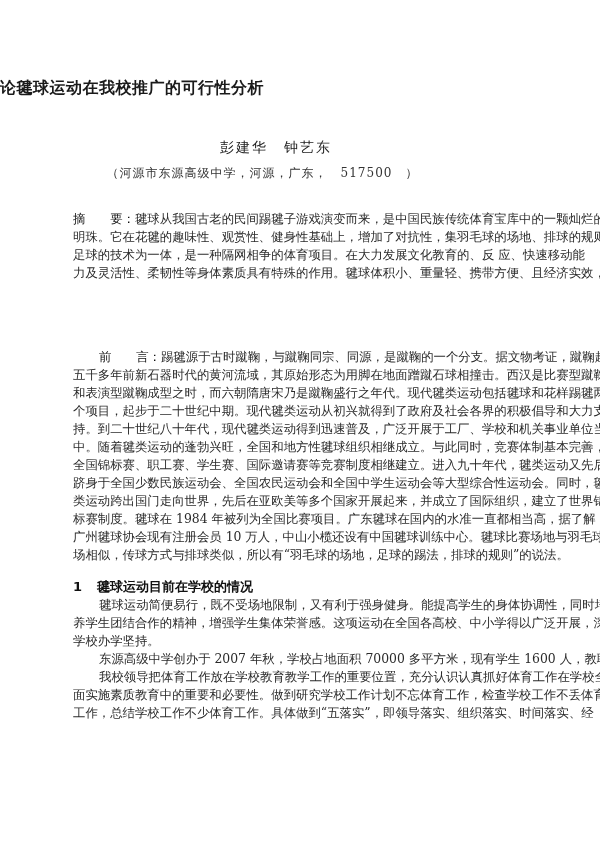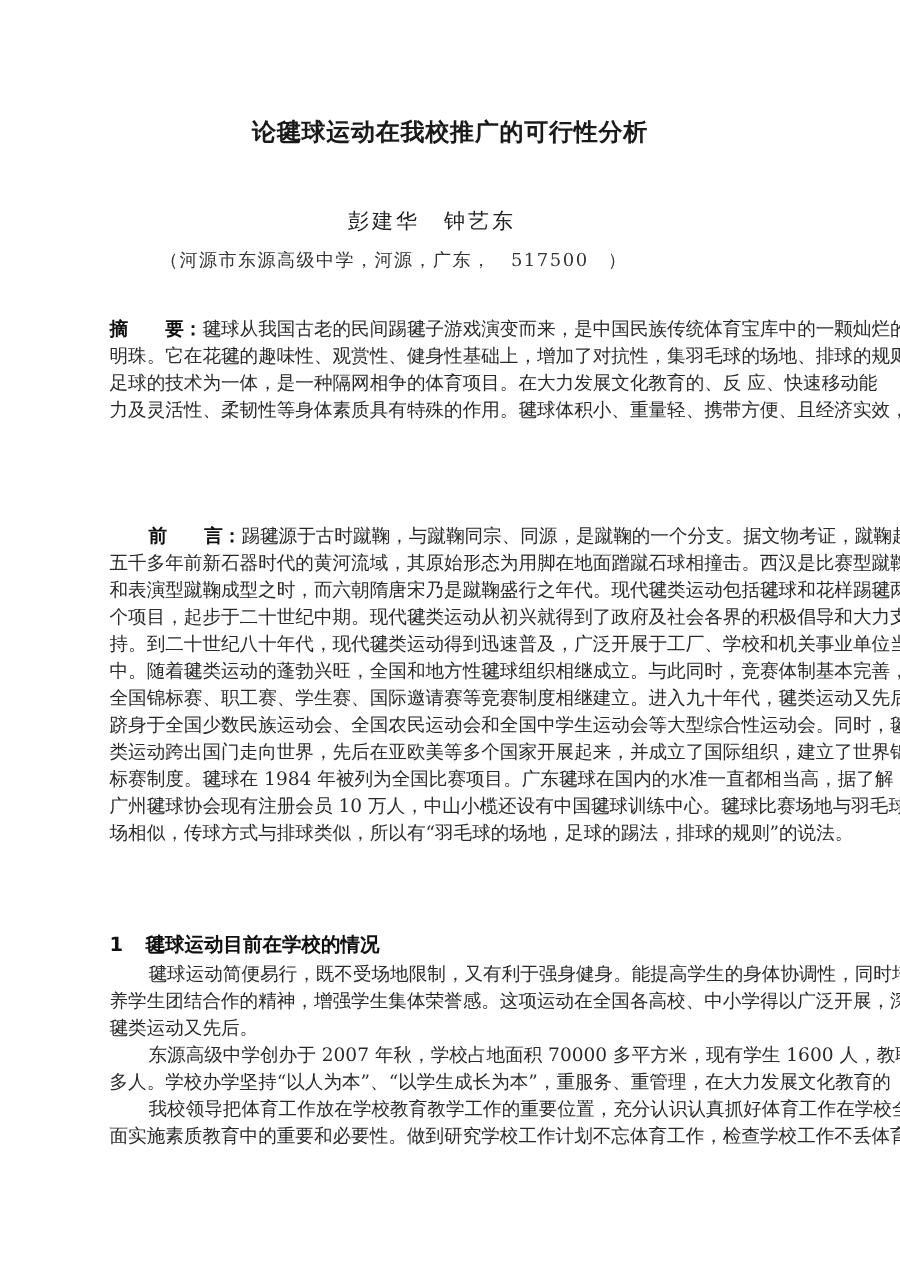--- a/index.html
+++ b/index.html
@@ -1,35 +1,35 @@
 <!DOCTYPE html>
 <html><head>
 <meta charset="utf-8">
 <style>
   html, body { margin:0; padding:0; background:#ffffff; }
   body { width:600px; height:850px; position:relative; overflow:hidden;
          font-family:"DejaVu Serif", "Liberation Serif", serif; color:#222; }
   .page { position:absolute; left:0; top:0; width:600px; height:850px; background:#fff; }
-  .title { position:absolute; top:78px; left:0; width:600px; text-align:center;
+  .title { position:absolute; top:78px; left:0; width:600px; 
            font-family:"DejaVu Sans","Liberation Sans",sans-serif; font-size:16px; font-weight:bold; color:#1a1a1a; letter-spacing:0.5px; }
-  .authors { position:absolute; top:139px; left:12px; width:552px; text-align:center;
+  .authors { position:absolute; top:139px; left:0; width:552px; text-align:center;
              font-size:14px; color:#222; letter-spacing:2px; }
   .affil { position:absolute; top:165px; left:0; width:525px; text-align:center;
            font-size:12px; color:#333; letter-spacing:1px; }
   .block { position:absolute; left:73px; width:457px; font-size:12.4px; line-height:18px; color:#2a2a2a; }
   .line { white-space:nowrap; height:18px; overflow:visible; text-align:justify; text-align-last:justify; }
   .line.last { text-align-last:left; }
   .line.indent { padding-left:26px; }
-  .bold { font-family:"DejaVu Sans","Liberation Sans",sans-serif; font-weight:bold; color:#111; }
+  .bold { font-family:"DejaVu Sans","Liberation Sans",sans-serif; font-weight:normal; color:#111; }
   .abstract { top:210px; }
   .keywords { top:318px; }
   .keywords .line { text-align-last:left; }
   .preface { top:348px; }
   .sec1 { top:578px; }
-  .h1 { font-family:"DejaVu Sans","Liberation Sans",sans-serif; font-weight:bold; font-size:13px; color:#111;margin-top:44px; }
+  .h1 { font-family:"DejaVu Sans","Liberation Sans",sans-serif; font-weight:bold; font-size:13px; color:#111; }
   .h1 .num { display:inline-block; width:24px; }
 </style>
 </head>
 <body>
 
 <div class="page">
 
   <div class="title">论毽球运动在我校推广的可行性分析</div>
   <div class="authors">彭建华　钟艺东</div>
   <div class="affil">（河源市东源高级中学，河源，广东，　517500　）</div>
@@ -54,22 +54,22 @@
     <div class="line">类运动跨出国门走向世界，先后在亚欧美等多个国家开展起来，并成立了国际组织，建立了世界锦</div>
     <div class="line">标赛制度。毽球在 1984 年被列为全国比赛项目。广东毽球在国内的水准一直都相当高，据了解，</div>
     <div class="line">广州毽球协会现有注册会员 10 万人，中山小榄还设有中国毽球训练中心。毽球比赛场地与羽毛球</div>
     <div class="line last">场相似，传球方式与排球类似，所以有“羽毛球的场地，足球的踢法，排球的规则”的说法。</div>
   </div>
 
   <div class="block sec1">
     <div class="line last h1"><span class="num">1</span><span>毽球运动目前在学校的情况</span></div>
     <div class="line indent">毽球运动简便易行，既不受场地限制，又有利于强身健身。能提高学生的身体协调性，同时培</div>
     <div class="line">养学生团结合作的精神，增强学生集体荣誉感。这项运动在全国各高校、中小学得以广泛开展，深</div>
-    <div class="line last">毽类运动又先后。</div>
+    <div class="line last">学校办学坚持。</div>
 
     <div class="line indent">东源高级中学创办于 2007 年秋，学校占地面积 70000 多平方米，现有学生 1600 人，教职工 140</div>
-    <div class="line">多人。学校办学坚持“以人为本”、“以学生成长为本”，重服务、重管理，在大力发展文化教育的</div>
 
     <div class="line indent">我校领导把体育工作放在学校教育教学工作的重要位置，充分认识认真抓好体育工作在学校全</div>
     <div class="line">面实施素质教育中的重要和必要性。做到研究学校工作计划不忘体育工作，检查学校工作不丢体育</div>
+    <div class="line">工作，总结学校工作不少体育工作。具体做到“五落实”，即领导落实、组织落实、时间落实、经</div>
   </div>
 
 </div>
 
 </body></html>

